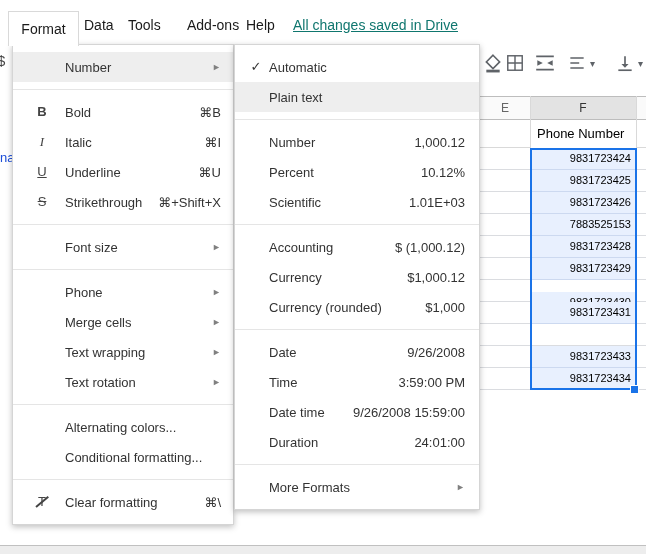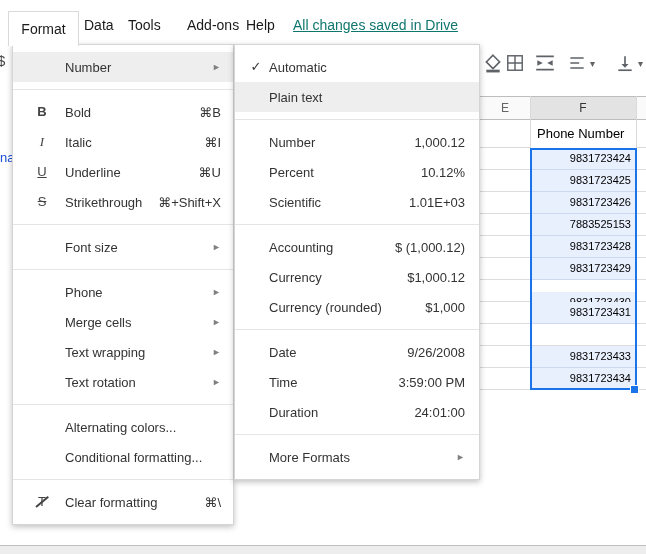--- a/index.html
+++ b/index.html
@@ -246,20 +246,24 @@
     <div class="sep"></div>
     <div class="mi sub">
       <span class="lab">Date</span>
       <span class="ex">9/26/2008</span>
     </div>
     <div class="mi sub">
       <span class="lab">Time</span>
       <span class="ex">3:59:00 PM</span>
     </div>
     <div class="mi sub">
+      <span class="lab">Date time</span>
+      <span class="ex">9/26/2008 15:59:00</span>
+    </div>
+    <div class="mi sub">
       <span class="lab">Duration</span>
       <span class="ex">24:01:00</span>
     </div>
     <div class="sep"></div>
     <div class="mi sub">
       <span class="lab">More Formats</span>
       <span class="arr">►</span>
     </div>
   </div>
 

